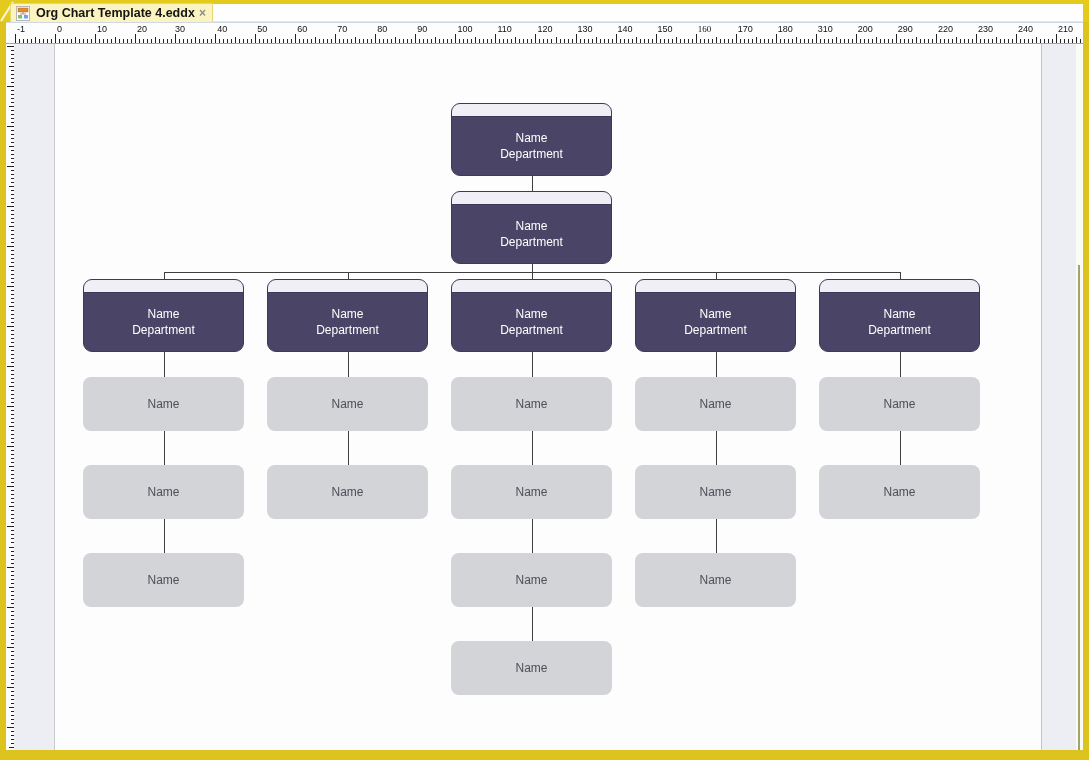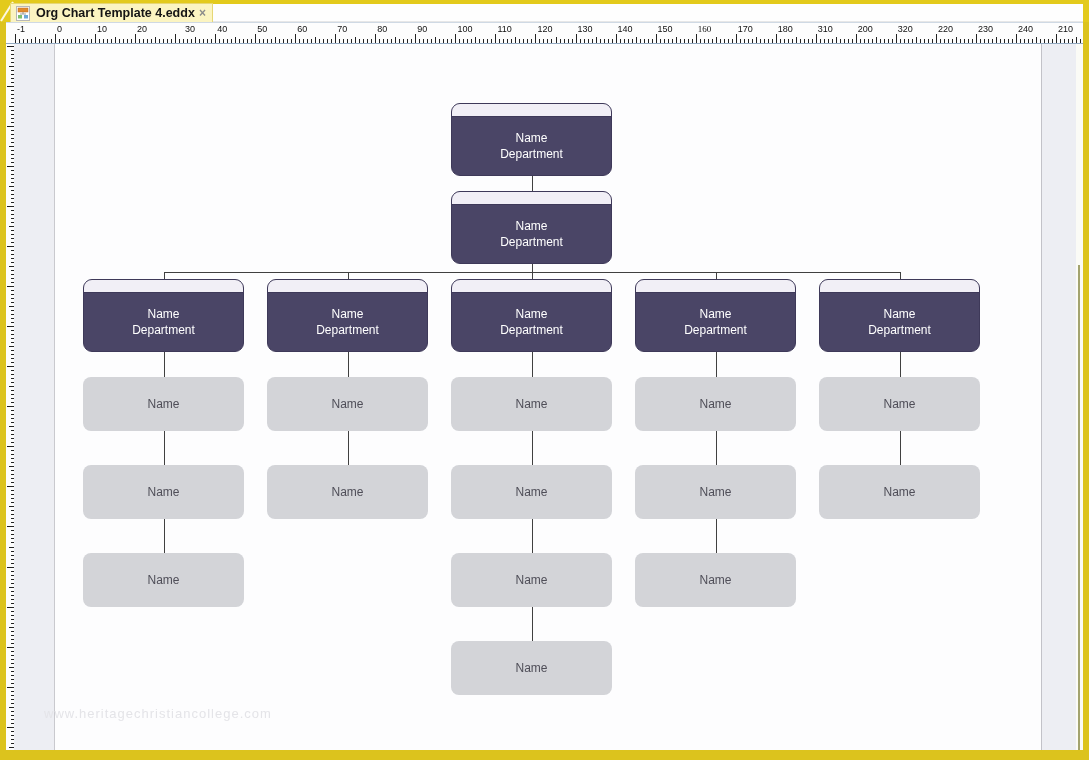--- a/index.html
+++ b/index.html
@@ -81,39 +81,39 @@
       <span id="tab-close">×</span>
     </div>
   </div>
 
   <div id="ruler-corner"></div>
   <div id="hruler">
       <div class="hr-num" style="left: 2.96px;">-1</div>
       <div class="hr-num" style="left: 43px;">0</div>
       <div class="hr-num" style="left: 83.04px;">10</div>
       <div class="hr-num" style="left: 123.08px;">20</div>
-      <div class="hr-num" style="left: 171px;">30</div>
+      <div class="hr-num" style="left: 161px;">30</div>
       <div class="hr-num" style="left: 203.16px;">40</div>
       <div class="hr-num" style="left: 243.2px;">50</div>
       <div class="hr-num" style="left: 283.24px;">60</div>
       <div class="hr-num" style="left: 323.28px;">70</div>
       <div class="hr-num" style="left: 363.32px;">80</div>
       <div class="hr-num" style="left: 403.36px;">90</div>
       <div class="hr-num" style="left: 443.4px;">100</div>
       <div class="hr-num" style="left: 483.44px;">110</div>
       <div class="hr-num" style="left: 523.48px;">120</div>
       <div class="hr-num" style="left: 563.52px;">130</div>
       <div class="hr-num" style="left: 603.56px;">140</div>
       <div class="hr-num" style="left: 643.6px;">150</div>
       <div class="hr-num" style="left: 683.64px; font-family: Liberation Serif, serif;">160</div>
       <div class="hr-num" style="left: 723.68px;">170</div>
       <div class="hr-num" style="left: 763.72px;">180</div>
       <div class="hr-num" style="left: 803.76px;">310</div>
       <div class="hr-num" style="left: 843.8px;">200</div>
-      <div class="hr-num" style="left: 883.84px;">320</div>
+      <div class="hr-num" style="left: 883.84px;">290</div>
       <div class="hr-num" style="left: 924px;">220</div>
       <div class="hr-num" style="left: 963.92px;">230</div>
       <div class="hr-num" style="left: 1003.96px;">240</div>
       <div class="hr-num" style="left: 1044px;">210</div>
       <div class="hr-tick" style="left: 0.96px; height: 9px;"></div>
       <div class="hr-tick" style="left: 4.964px; height: 4px;"></div>
       <div class="hr-tick" style="left: 8.968px; height: 4px;"></div>
       <div class="hr-tick" style="left: 12.972px; height: 4px;"></div>
       <div class="hr-tick" style="left: 16.976px; height: 4px;"></div>
       <div class="hr-tick" style="left: 20.98px; height: 6px;"></div>
@@ -640,20 +640,19 @@
         <div class="dept-box" style="left: 805px; top: 235px;">
           <div class="dept-head"></div>
           <div class="dept-body">
             <span>Name</span>
             <span>Department</span>
           </div>
         </div>
         <div class="leaf-box" style="left: 805px; top: 333px;">Name</div>
         <div class="leaf-box" style="left: 805px; top: 421px;">Name</div>
       </div>
-    <div id="watermark">www.heritagechristiancollege.com</div>
   </div>
 
   <div id="vscroll">
     <div id="vscroll-thumb"></div>
   </div>
 
 </div>
 
 </body></html>

